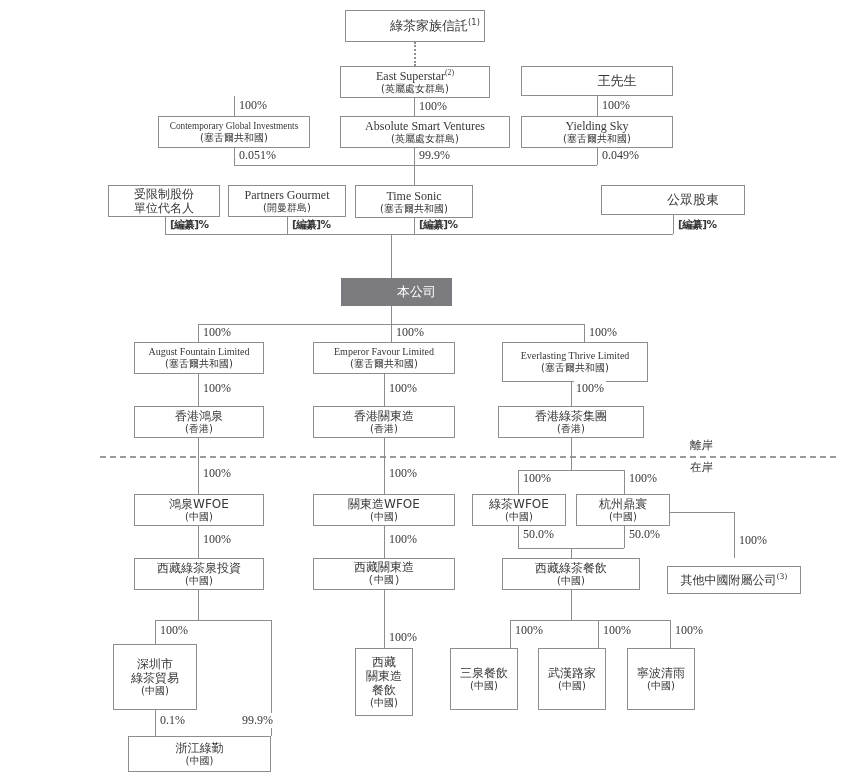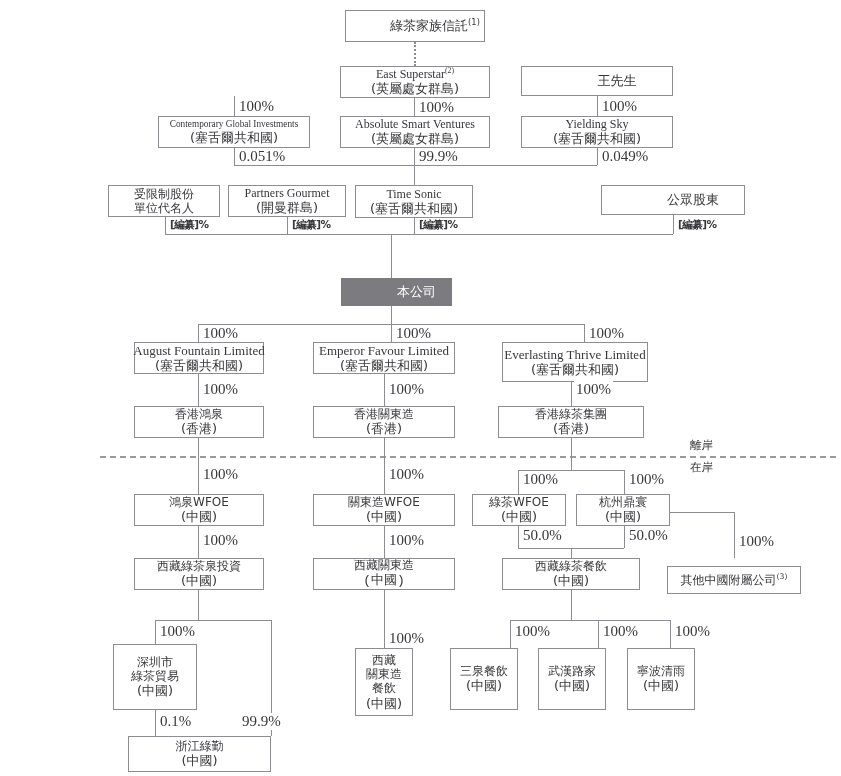--- a/index.html
+++ b/index.html
@@ -34,21 +34,21 @@
   .box .l1 { display:block; white-space: nowrap; }
   .box .l2 { display:block; white-space: nowrap; }
   .box .l3 { display:block; white-space: nowrap; }
   .box .l4 { display:block; white-space: nowrap; }
 
   .cn   { font-family: "DejaVu Sans", "Liberation Sans", sans-serif; }
   .en   { font-family: "Liberation Serif", "DejaVu Serif", serif; }
 
   .fs13 { font-size: 13px; padding-left: 40px; }
   .fs12 { font-size: 12px; }
-  .fs11 { font-size: 13px; }
+  .fs11 { font-size: 10px; }
   .fs9  { font-size: 9.3px; }
 
   .company {
     background: #7b7b80;
     border: 1px solid #7b7b80;
     color: #ffffff;
   }
 
   sup { font-size: 0.64em; vertical-align: super; line-height: 0; }
 
@@ -75,21 +75,21 @@
     position: absolute;
     height: 0;
     border-top: 2px dashed #9a9a9e;
     z-index: 1;
   }
 
   
   .pct {
     position: absolute;
     font-family: "Liberation Serif", "DejaVu Serif", serif;
-    font-size: 15px;
+    font-size: 12px;
     color: #37373a;
     background: #ffffff;
     padding: 0 2px;
     white-space: nowrap;
     z-index: 4;
   }
   .redact {
     font-family: "DejaVu Sans", "Liberation Sans", sans-serif;
     font-weight: bold;
     font-size: 10.5px;
@@ -133,21 +133,21 @@
 
   <div class="pct" style="left:237px; top:98px;">100%</div>
   <div class="pct" style="left:417px; top:99px;">100%</div>
   <div class="pct" style="left:600px; top:98px;">100%</div>
 
   <div class="box" style="left:158px; top:116px; width:152px; height:32px;">
     <span class="l1 en fs9">Contemporary Global Investments</span>
     <span class="l2 cn fs11">(塞舌爾共和國)</span>
   </div>
 
-  <div class="box" style="left:340px; top:116px; width:150px; height:32px;">
+  <div class="box" style="left:340px; top:116px; width:170px; height:32px;">
     <span class="l1 en fs12">Absolute Smart Ventures</span>
     <span class="l2 cn fs11">(英屬處女群島)</span>
   </div>
 
   <div class="box" style="left:521px; top:116px; width:152px; height:32px;">
     <span class="l1 en fs12">Yielding Sky</span>
     <span class="l2 cn fs11">(塞舌爾共和國)</span>
   </div>
 
   <div class="vline" style="left:234px; top:148px; height:17px;"></div>

